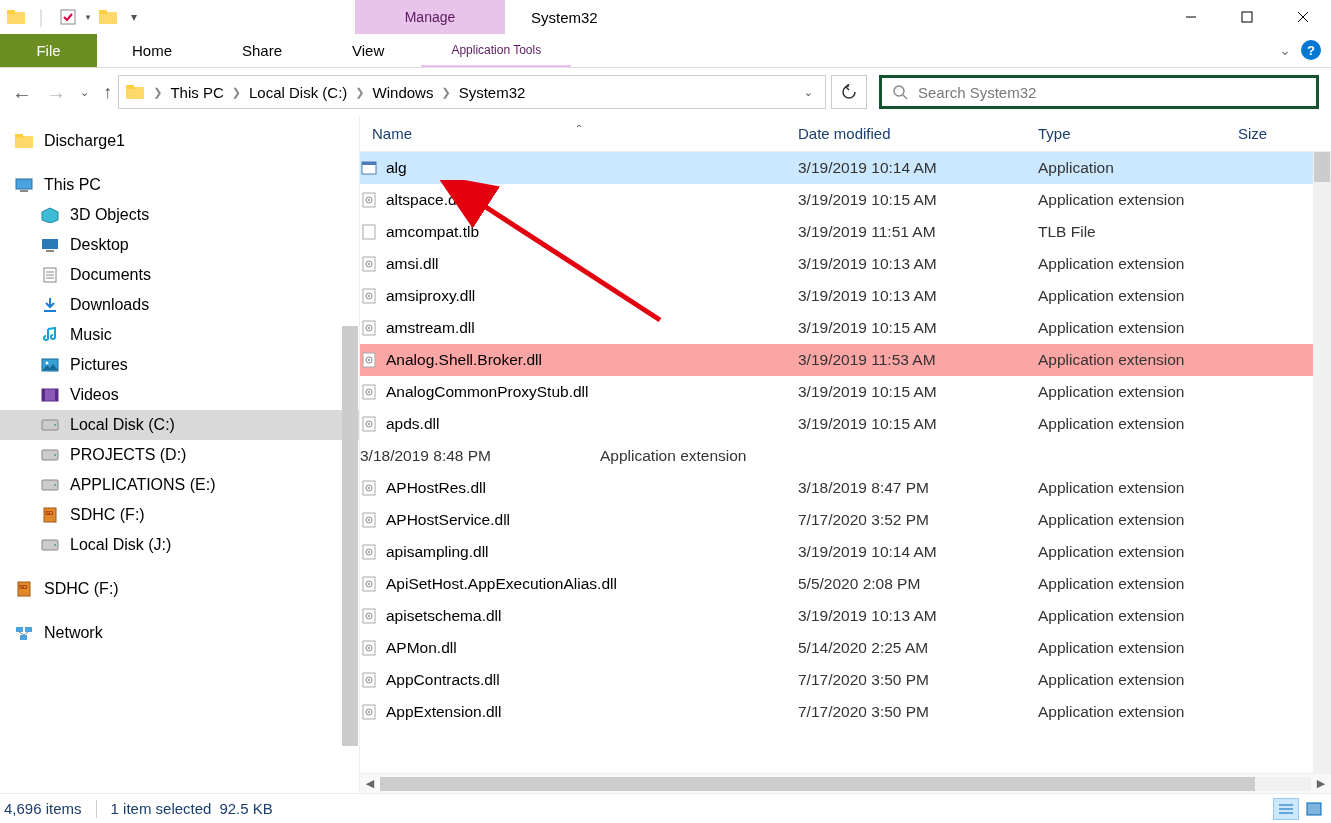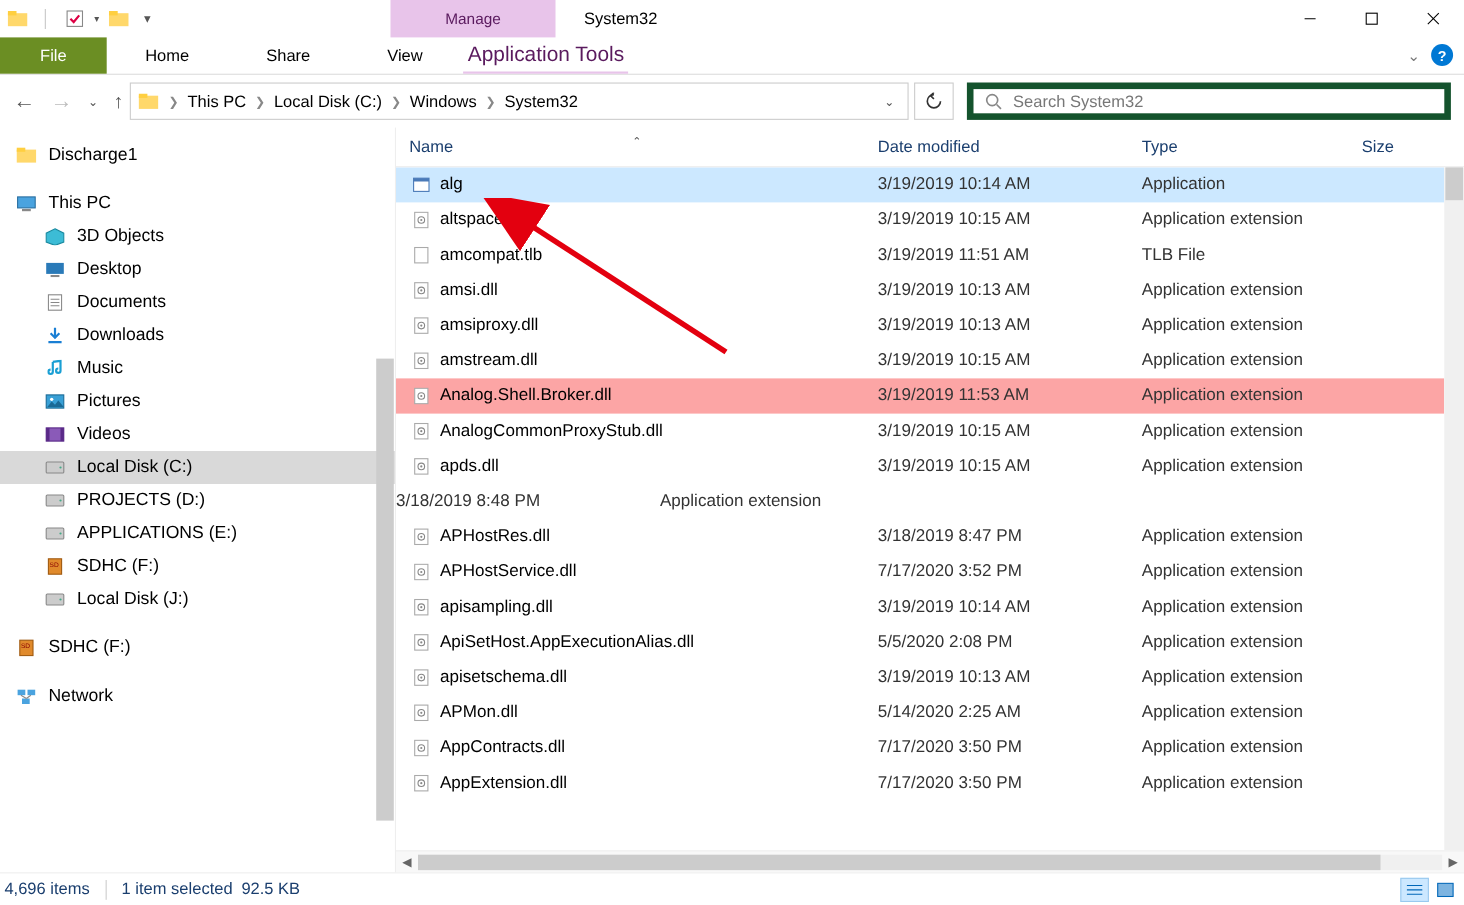--- a/index.html
+++ b/index.html
@@ -12,33 +12,33 @@
   .ribbon-tab-manage { background: #E8C4EA; color: #5a1a5e; display: flex; align-items: center; justify-content: center; width: 150px; font-size: 14px; }
   .window-title { display: flex; align-items: center; padding: 0 16px; font-size: 15px; flex: 0 0 auto; margin-left: 10px; }
   .window-ctrl { margin-left: auto; display: flex; }
   .window-ctrl div { width: 56px; display: flex; align-items: center; justify-content: center; font-size: 14px; color: #333; }
 
   
   .ribbon-row { height: 34px; display: flex; align-items: stretch; border-bottom: 1px solid #ddd; position: relative; }
   .file-tab { width: 97px; background: #6b8e23; color: #fff; display: flex; align-items: center; justify-content: center; font-size: 15px; }
   .ribbon-tabs { display: flex; }
   .ribbon-tabs div { padding: 0 35px; display: flex; align-items: center; font-size: 15px; }
-  .app-tools { width: 150px; display: flex; align-items: center; justify-content: center; color: #5a1a5e; font-size: 19px; border-bottom: 2px solid #E8C4EA; margin-left: 2px; }
+  .app-tools { width: 150px; display: flex; align-items: center; justify-content: center; color: #5a1a5e; font-size: 12px; border-bottom: 2px solid #E8C4EA; margin-left: 2px; }
   .ribbon-help { position: absolute; right: 10px; top: 6px; display: flex; align-items: center; gap: 10px; }
   .help-circle { width: 20px; height: 20px; border-radius: 50%; background: #0078d4; color: #fff; display: flex; align-items: center; justify-content: center; font-size: 13px; font-weight: bold; }
 
   
   .nav-row { height: 48px; display: flex; align-items: center; gap: 6px; padding: 0 12px; }
   .nav-arrows { display: flex; align-items: center; gap: 14px; color: #555; }
   .nav-arrows span.disabled { color: #bbb; }
   .breadcrumb-box { flex: 1; height: 34px; border: 1px solid #ccc; display: flex; align-items: center; padding: 0 6px; gap: 4px; font-size: 15px; }
   .breadcrumb-box .sep { color: #888; padding: 0 4px; font-size: 11px; }
   .bc-drop { margin-left: auto; color: #555; padding: 0 6px; font-size: 11px; }
   .refresh-box { width: 36px; height: 34px; border: 1px solid #ccc; display: flex; align-items: center; justify-content: center; margin-left: -1px; }
-  .search-box { width: 440px; height: 34px; border: 6px solid #14532d; display: flex; align-items: center; padding: 0 10px; gap: 10px; color: #666; font-size: 15px; margin-left: 6px; }
+  .search-box { width: 440px; height: 34px; border: 3px solid #14532d; display: flex; align-items: center; padding: 0 10px; gap: 10px; color: #666; font-size: 15px; margin-left: 6px; }
   .search-box input { border: none; outline: none; font-size: 15px; flex: 1; color: #000; }
   .search-box input::placeholder { color: #777; }
 
   
   .main { display: flex; height: calc(823px - 34px - 34px - 48px - 30px); }
   .sidebar { width: 360px; overflow-y: auto; padding: 10px 0; border-right: 1px solid #eee; position: relative; }
   .tree-item { display: flex; align-items: center; gap: 10px; padding: 6px 14px; font-size: 16px; }
   .tree-item.indent1 { padding-left: 40px; }
   .tree-item.selected { background: #d9d9d9; }
   .tree-spacer { height: 14px; }
@@ -47,21 +47,21 @@
   .content { flex: 1; display: flex; flex-direction: column; overflow: hidden; }
   .col-head { display: flex; align-items: center; height: 36px; color: #1a3e6e; font-size: 15px; border-bottom: 1px solid #eee; position: relative; }
   .col-name { width: 438px; padding-left: 12px; position: relative; }
   .col-date { width: 240px; }
   .col-type { width: 200px; }
   .col-size { flex: 1; }
   .sort-ind { position: absolute; top: -2px; left: 50%; transform: translateX(-50%); font-size: 10px; color: #555; }
 
   .file-list { flex: 1; overflow-y: auto; font-size: 15.5px; }
   .file-row { display: flex; align-items: center; height: 32px; }
-  .file-row .c-name { width: 438px; padding-left: 14px; display: flex; align-items: center; gap: 8px; }
+  .file-row .c-name { width: 438px; display: flex; align-items: center; gap: 8px; }
   .file-row .c-date { width: 240px; color: #333; }
   .file-row .c-type { width: 200px; color: #333; }
   .file-row.selected { background: #cce8ff; }
   .file-row.hover { background: #fca5a5; }
   .file-icon { width: 18px; height: 18px; display: flex; align-items: center; justify-content: center; flex-shrink: 0; }
 
   
   .hscroll { height: 20px; border-top: 1px solid #eee; display: flex; align-items: center; background: #f8f8f8; }
   .hscroll .arrow { width: 20px; text-align: center; color: #666; font-size: 11px; }
   .hscroll .track { flex: 1; height: 14px; background: #f0f0f0; position: relative; }

